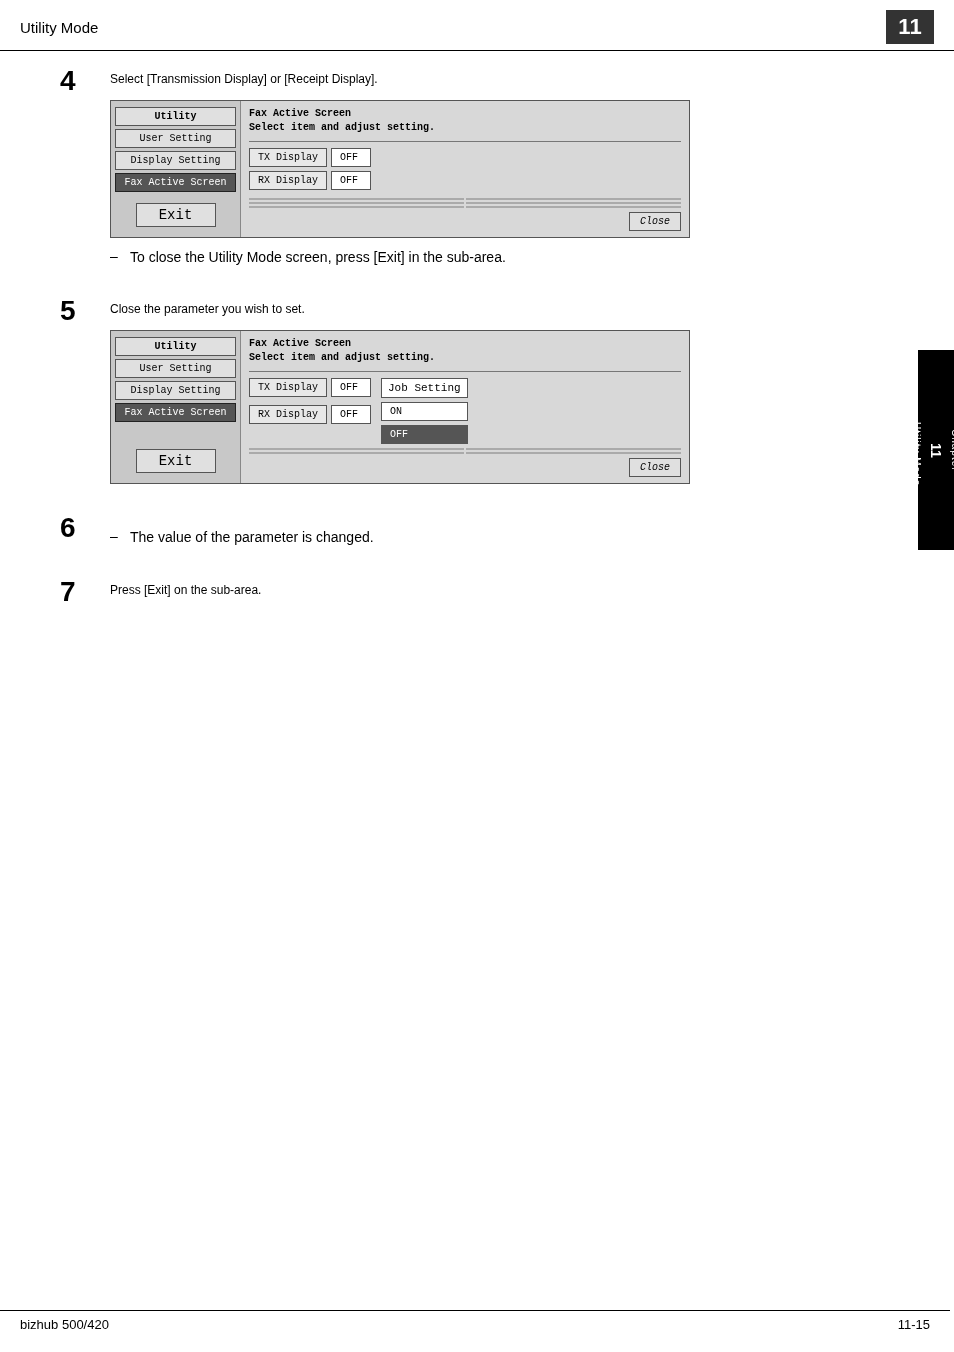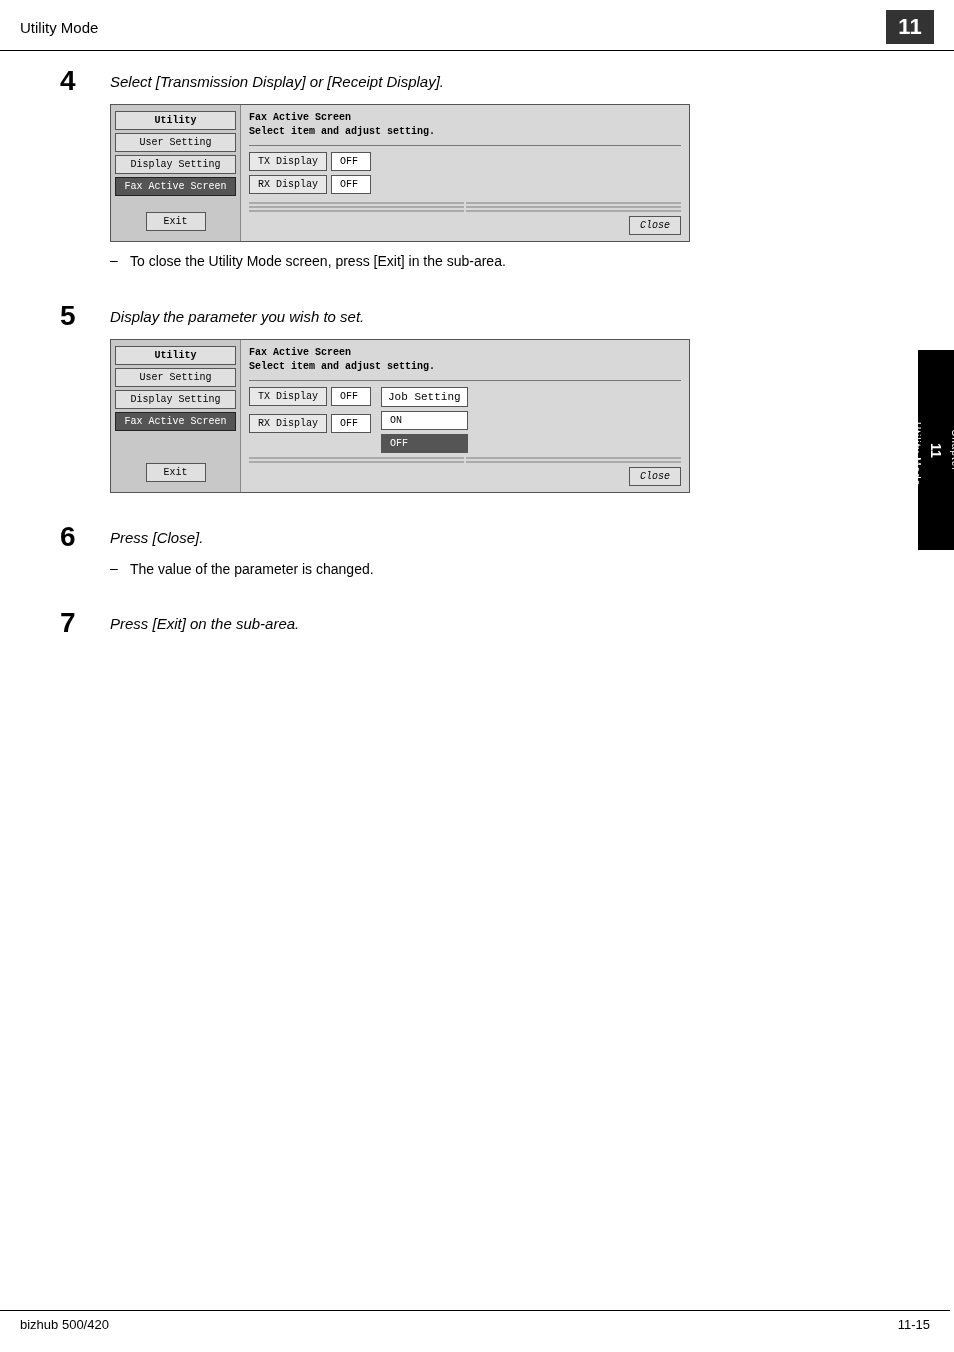--- a/index.html
+++ b/index.html
@@ -51,24 +51,23 @@
       font-size: 28px;
       font-weight: bold;
       min-width: 50px;
       line-height: 1;
       margin-top: -4px;
     }
     .step-content {
       flex: 1;
     }
     .step-text {
-      font-size: 15px;
+      font-size: 12px;
       margin-bottom: 12px;
       line-height: 1.4;
-      font-style: italic;
     }
     .sub-note {
       display: flex;
       align-items: flex-start;
       margin-top: 10px;
       margin-bottom: 10px;
     }
     .sub-dash {
       min-width: 20px;
       font-size: 14px;
@@ -118,24 +117,24 @@
       font-size: 10px;
       font-family: 'Courier New', monospace;
       text-align: center;
       font-weight: bold;
     }
     .ui-exit-btn {
       margin-top: auto;
       border: 1.5px solid #555;
       background: #e0e0e0;
       padding: 3px 12px;
-      font-size: 10px;
-      font-family: 'Courier New', monospace;
-      text-align: center;
-      width: 60px;
+      font-size: 14px;
+      font-family: 'Courier New', monospace;
+      text-align: center;
+      width: 80px;
       align-self: center;
       margin-bottom: 4px;
     }
     .ui-main {
       flex: 1;
       padding: 6px 8px;
       display: flex;
       flex-direction: column;
     }
     .ui-main-header {
@@ -284,21 +283,21 @@
       <div class="sub-note">
         <span class="sub-dash">–</span>
         <span class="sub-note-text">To close the Utility Mode screen, press [Exit] in the sub-area.</span>
       </div>
     </div>
   </div>
 
   <div class="step">
     <div class="step-number">5</div>
     <div class="step-content">
-      <div class="step-text">Display the parameter you wish to set.</div>
+      <div class="step-text">Close the parameter you wish to set.</div>
 
       <div class="ui-screen">
         <div class="ui-sidebar">
           <div class="ui-sidebar-title">Utility</div>
           <div class="ui-sidebar-btn">User Setting</div>
           <div class="ui-sidebar-btn">Display Setting</div>
           <div class="ui-sidebar-btn active">Fax Active Screen</div>
           <div style="flex:1"></div>
           <div class="ui-exit-btn">Exit</div>
         </div>
@@ -336,21 +335,20 @@
             <div class="ui-close-btn">Close</div>
           </div>
         </div>
       </div>
     </div>
   </div>
 
   <div class="step">
     <div class="step-number">6</div>
     <div class="step-content">
-      <div class="step-text">Press [Close].</div>
       <div class="sub-note">
         <span class="sub-dash">–</span>
         <span class="sub-note-text">The value of the parameter is changed.</span>
       </div>
     </div>
   </div>
 
   <div class="step">
     <div class="step-number">7</div>
     <div class="step-content">

